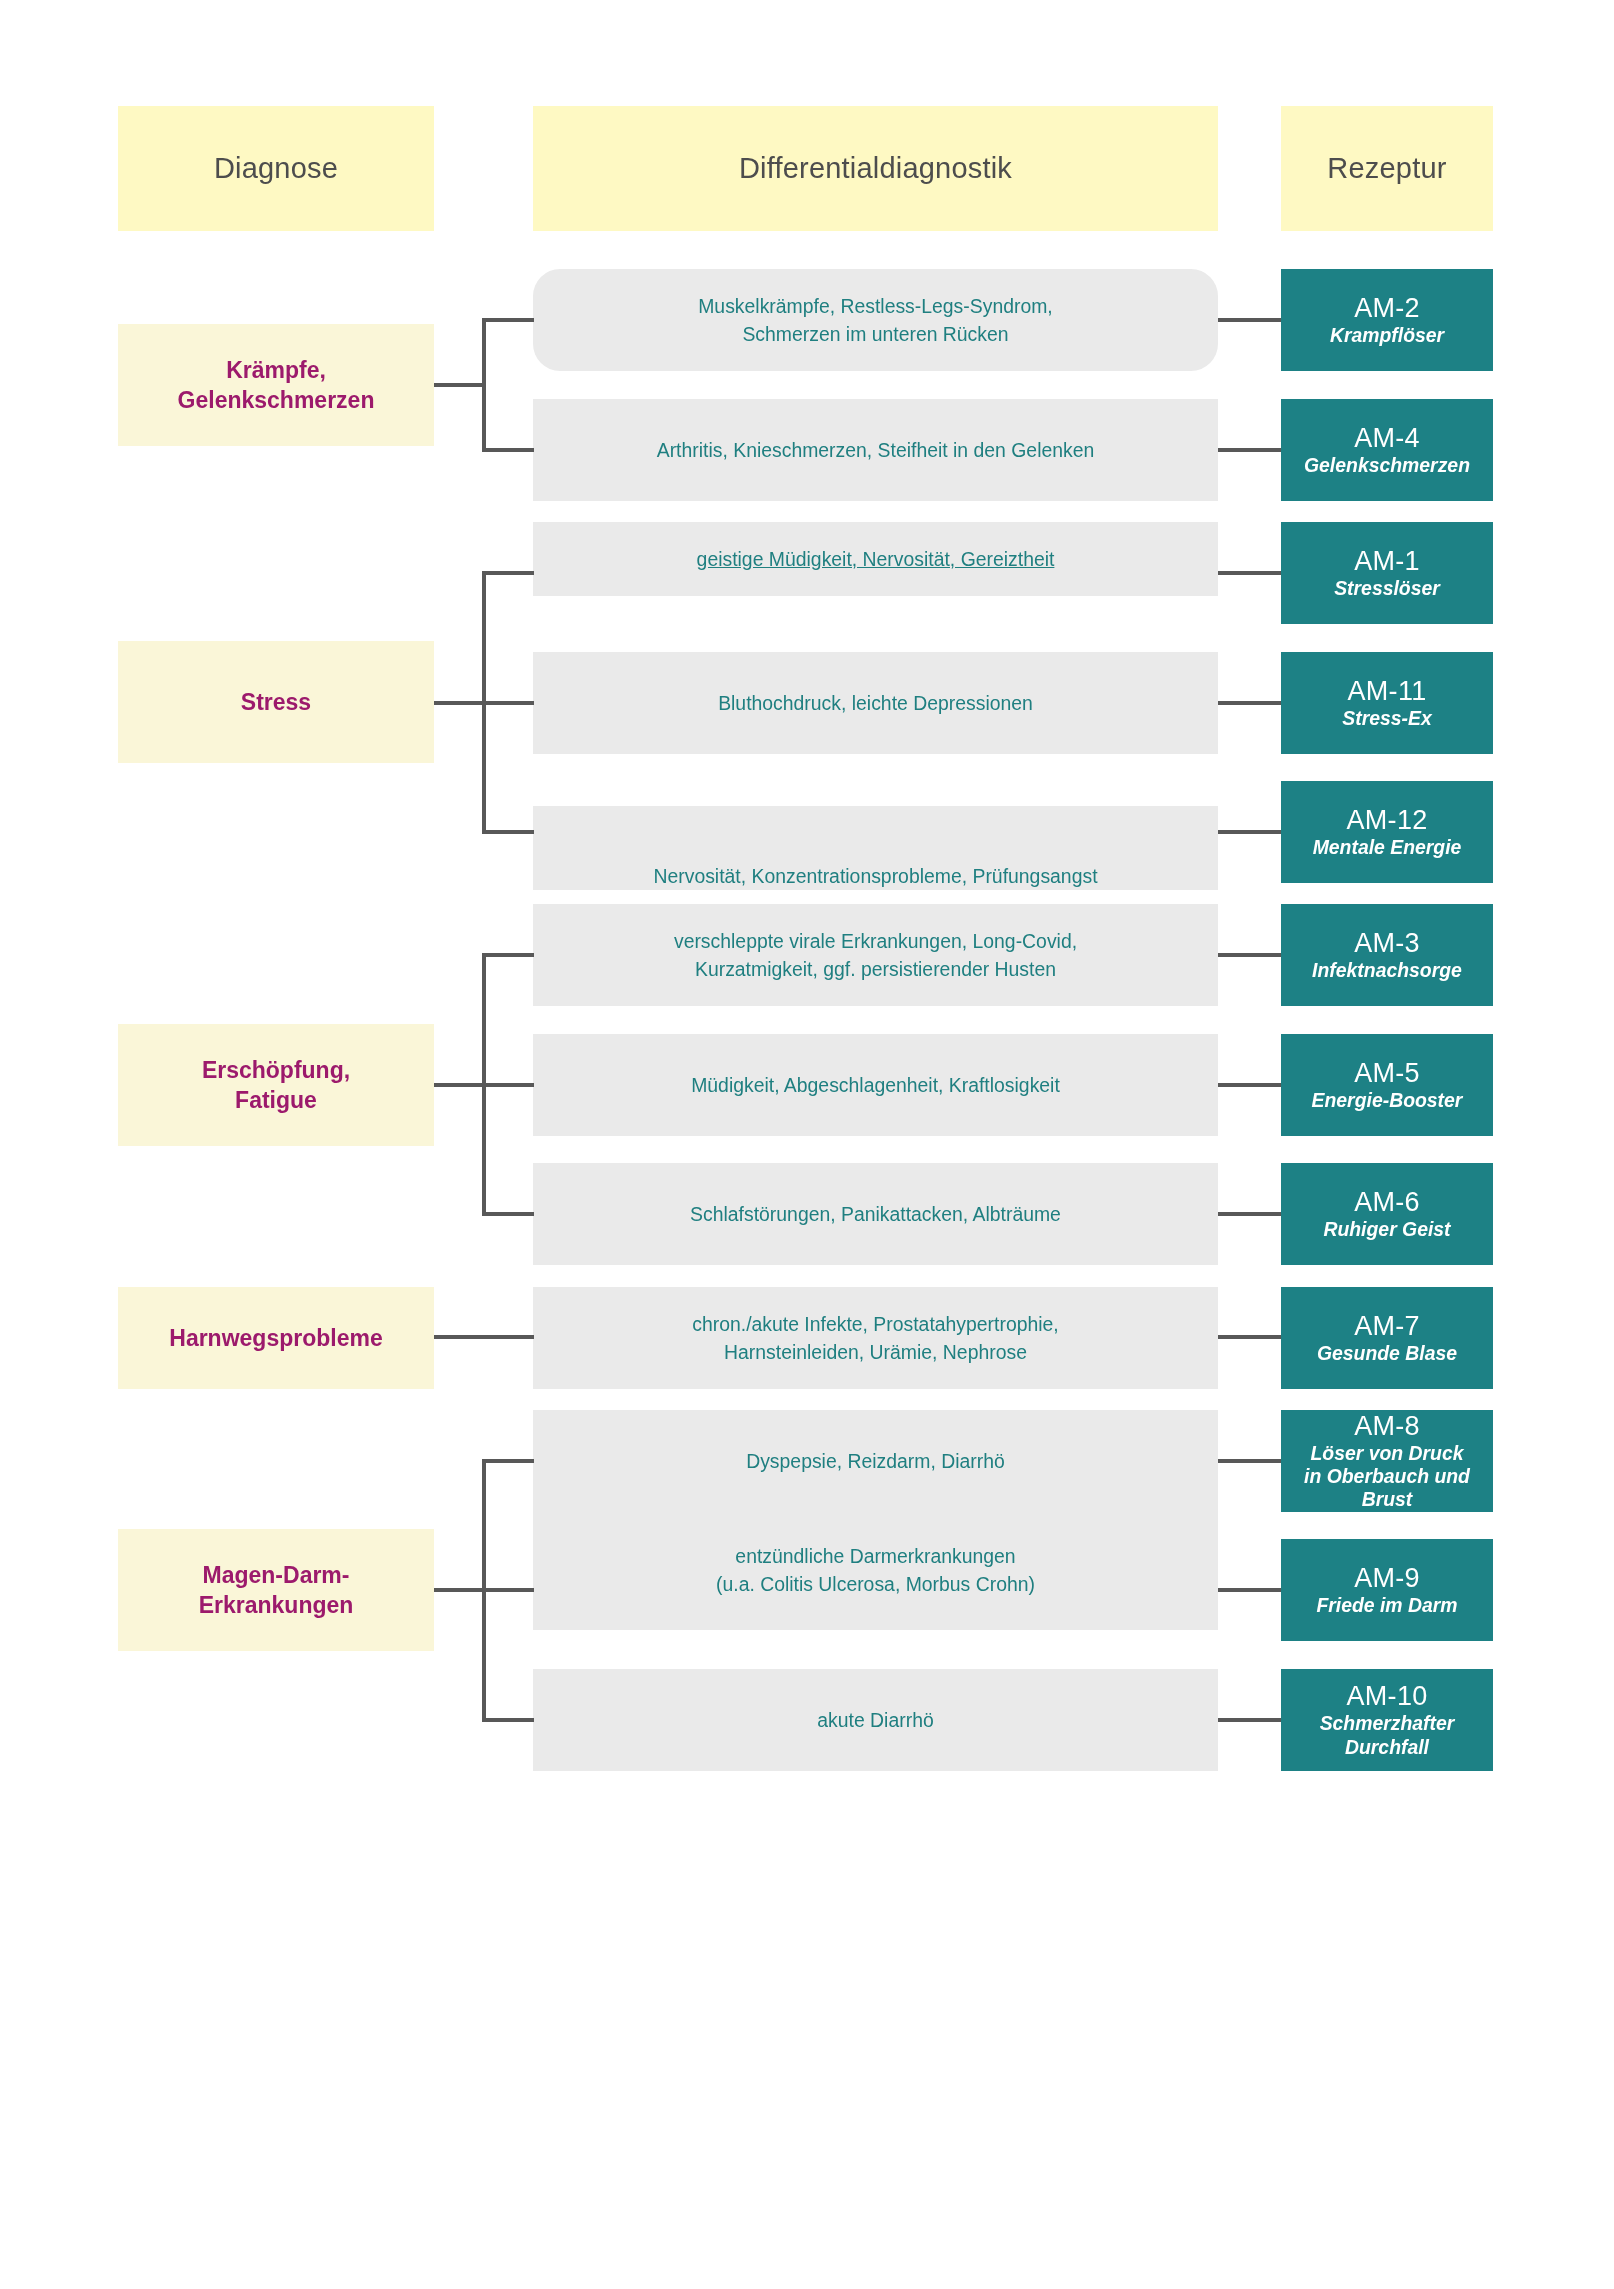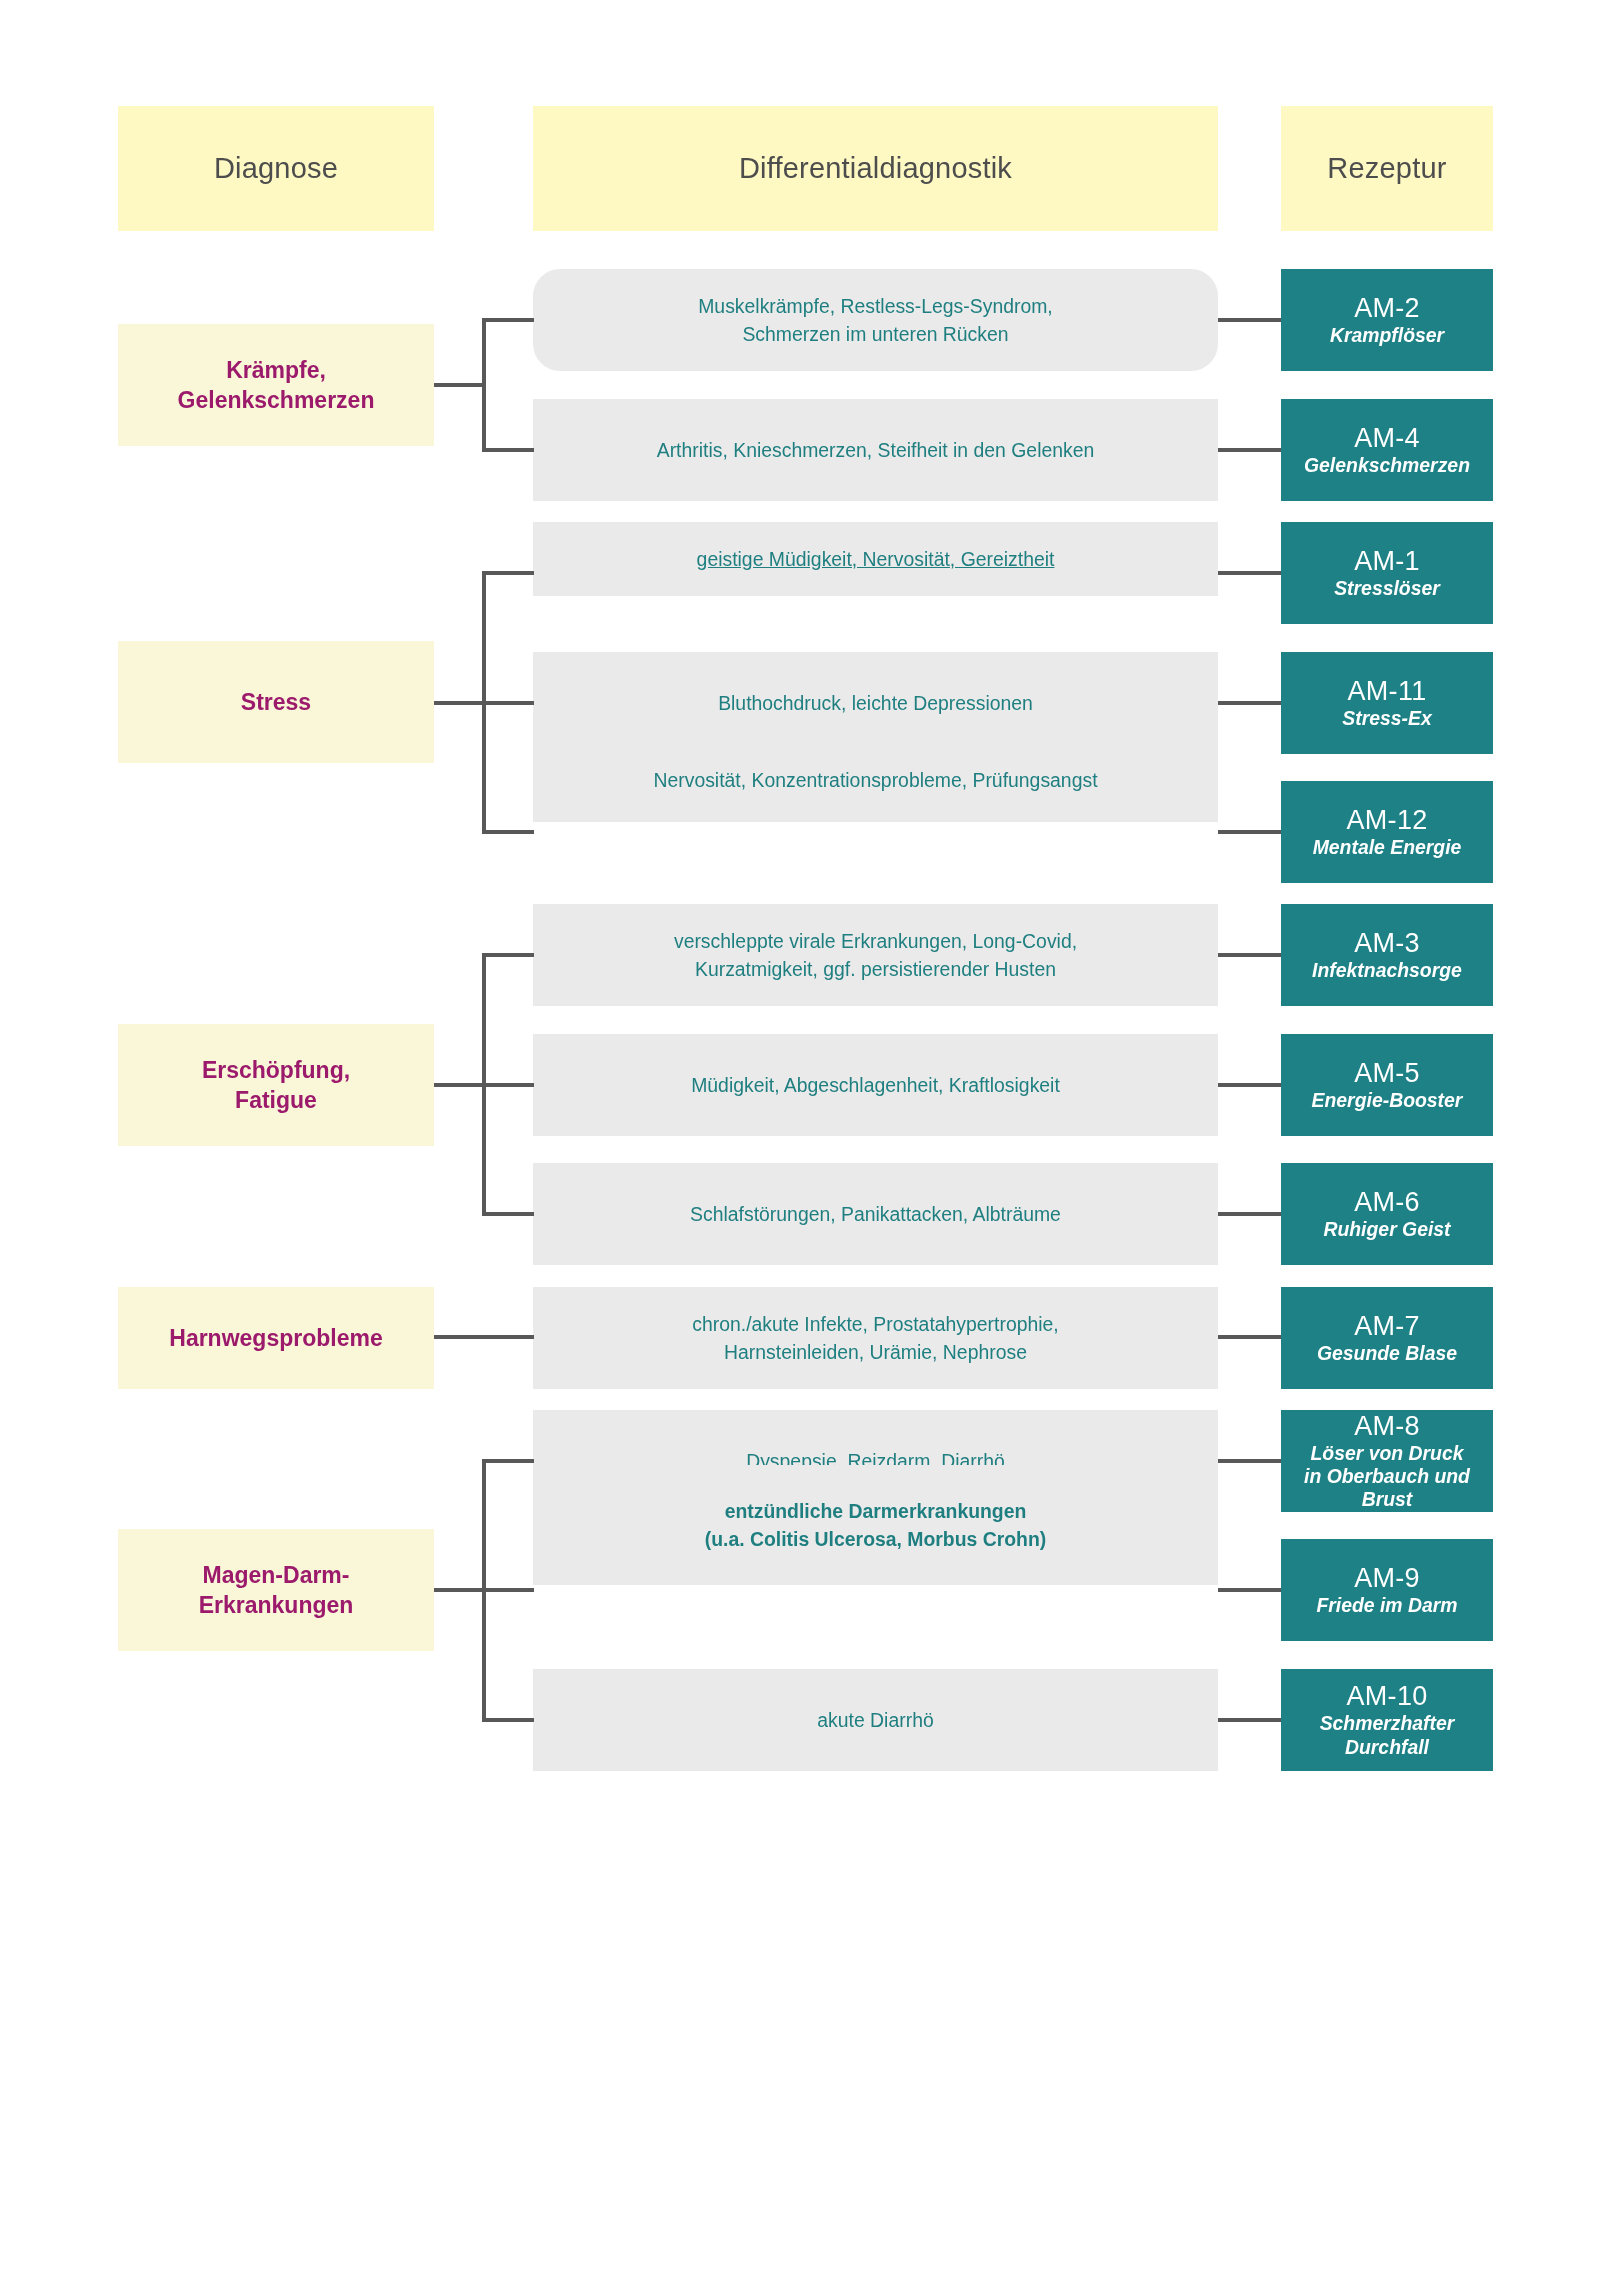--- a/index.html
+++ b/index.html
@@ -168,21 +168,21 @@
           <span style="display: block;">Bluthochdruck, leichte Depressionen</span>
         </div>
       </div>
       <div class="rez" style="top: 652px; height: 102px;">
         <div class="code">AM-11</div>
         <div class="name">
           <span style="display: block;">Stress-Ex</span>
         </div>
       </div>
       <div class="ln ln-h" style="left: 1218px; width: 63px; top: 701px;"></div>
-      <div class="dd" style="top: 738px; height: 84px;">
+      <div class="dd" style="top: 806px; height: 84px; align-items: flex-end;">
         <div>
           <span style="display: block;">Nervosität, Konzentrationsprobleme, Prüfungsangst</span>
         </div>
       </div>
       <div class="rez" style="top: 781px; height: 102px;">
         <div class="code">AM-12</div>
         <div class="name">
           <span style="display: block;">Mentale Energie</span>
         </div>
       </div>
@@ -271,21 +271,21 @@
       </div>
       <div class="rez" style="top: 1410px; height: 102px;">
         <div class="code">AM-8</div>
         <div class="name">
           <span style="display: block;">Löser von Druck</span>
           <span style="display: block;">in Oberbauch und</span>
           <span style="display: block;">Brust</span>
         </div>
       </div>
       <div class="ln ln-h" style="left: 1218px; width: 63px; top: 1459px;"></div>
-      <div class="dd" style="top: 1465px; height: 120px; font-weight: bold;">
+      <div class="dd" style="top: 1510px; height: 120px;">
         <div>
           <span style="display: block;">entzündliche Darmerkrankungen</span>
           <span style="display: block;">(u.a. Colitis Ulcerosa, Morbus Crohn)</span>
         </div>
       </div>
       <div class="rez" style="top: 1539px; height: 102px;">
         <div class="code">AM-9</div>
         <div class="name">
           <span style="display: block;">Friede im Darm</span>
         </div>

